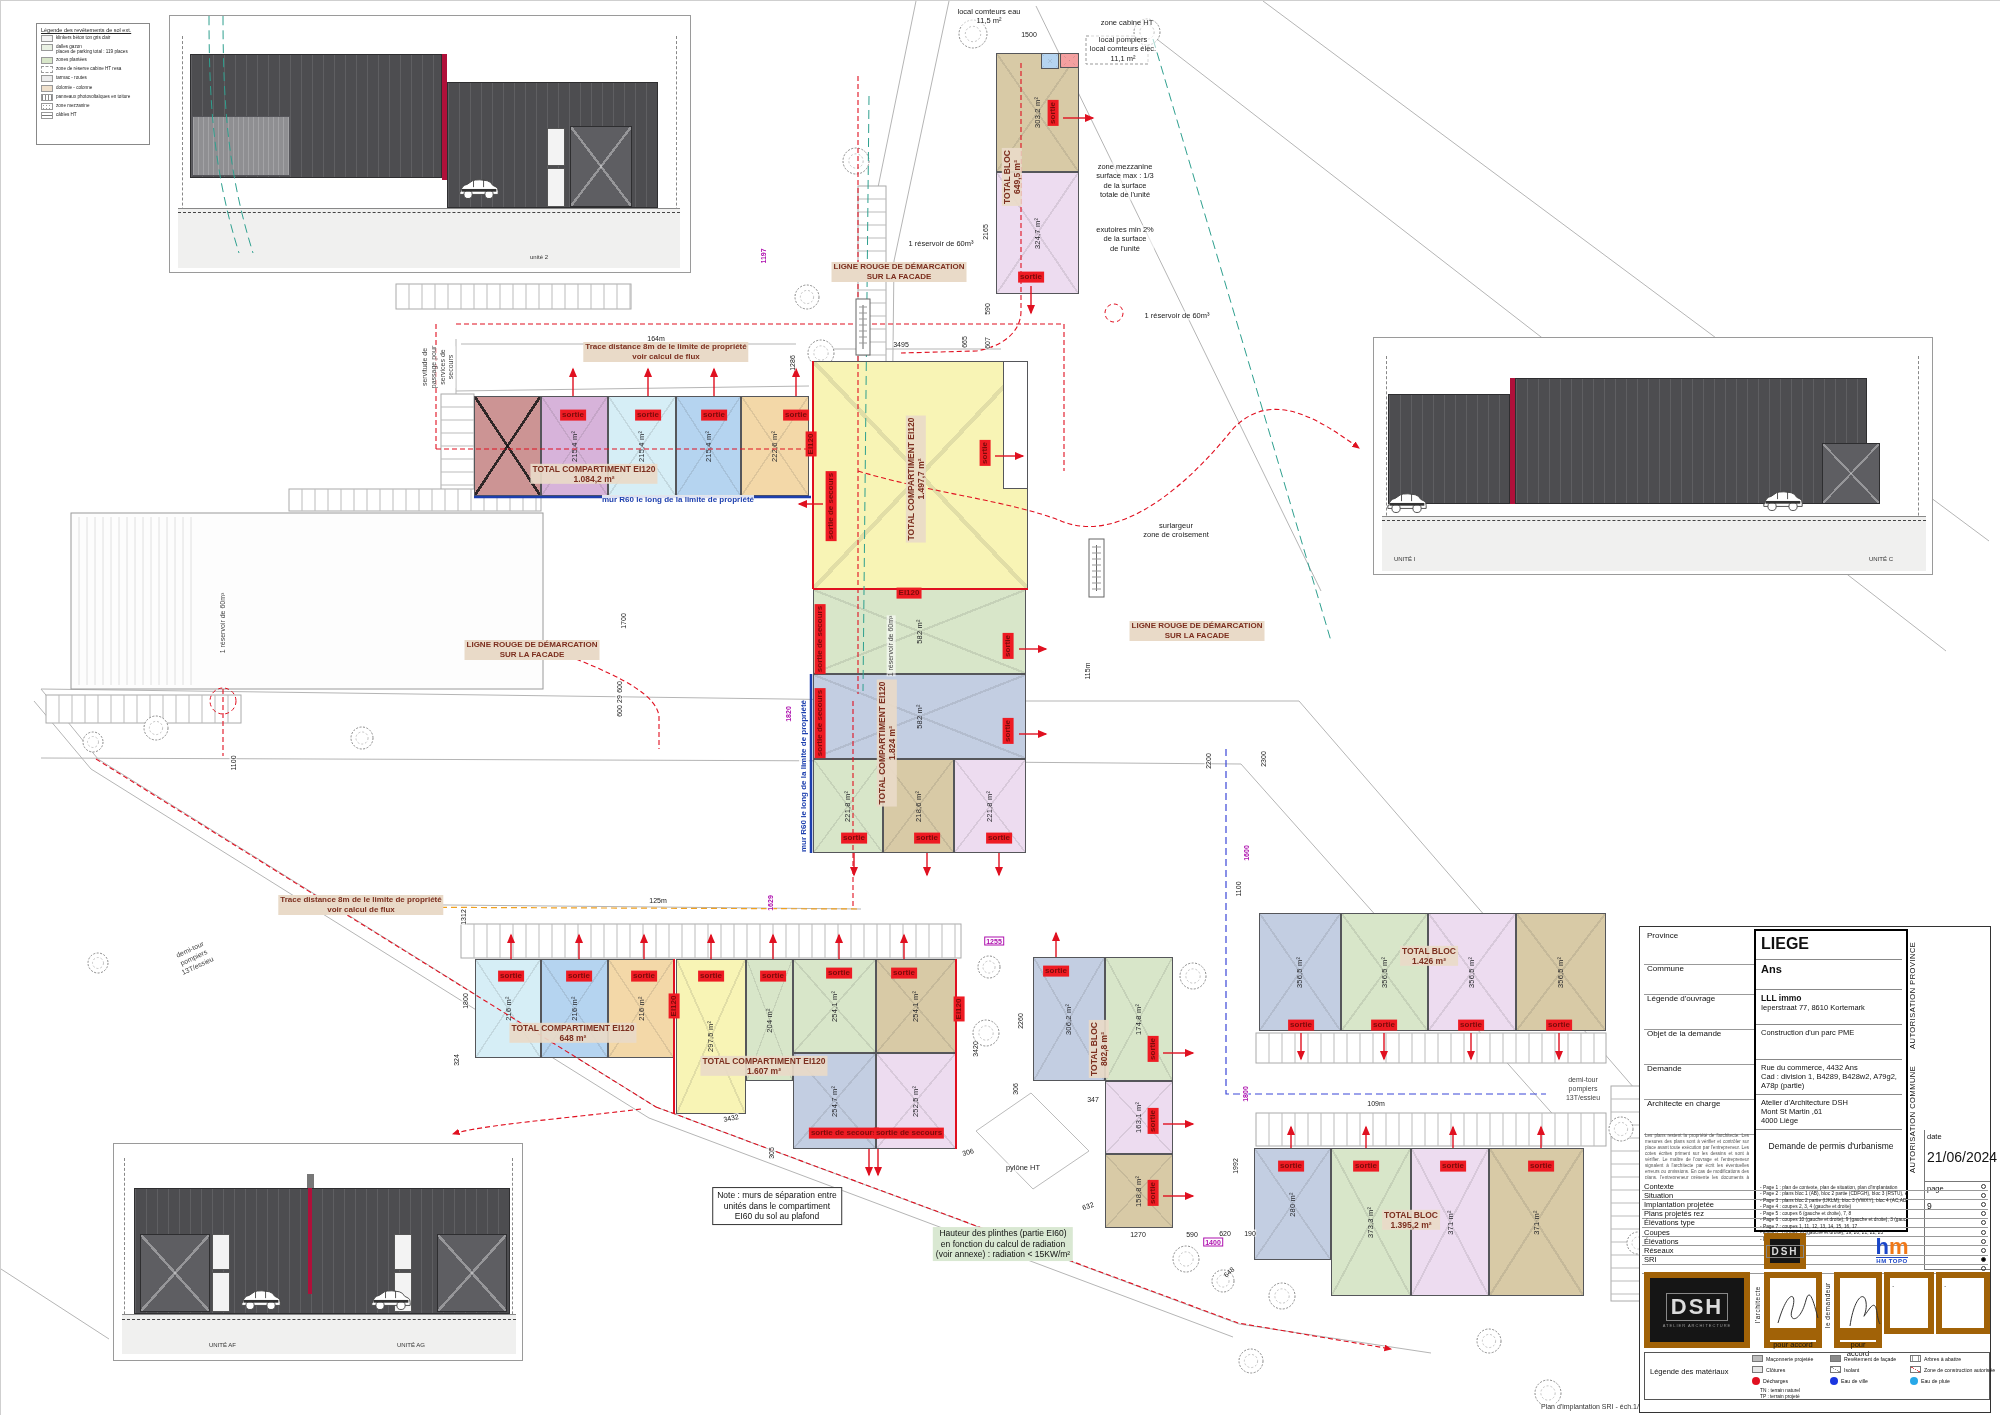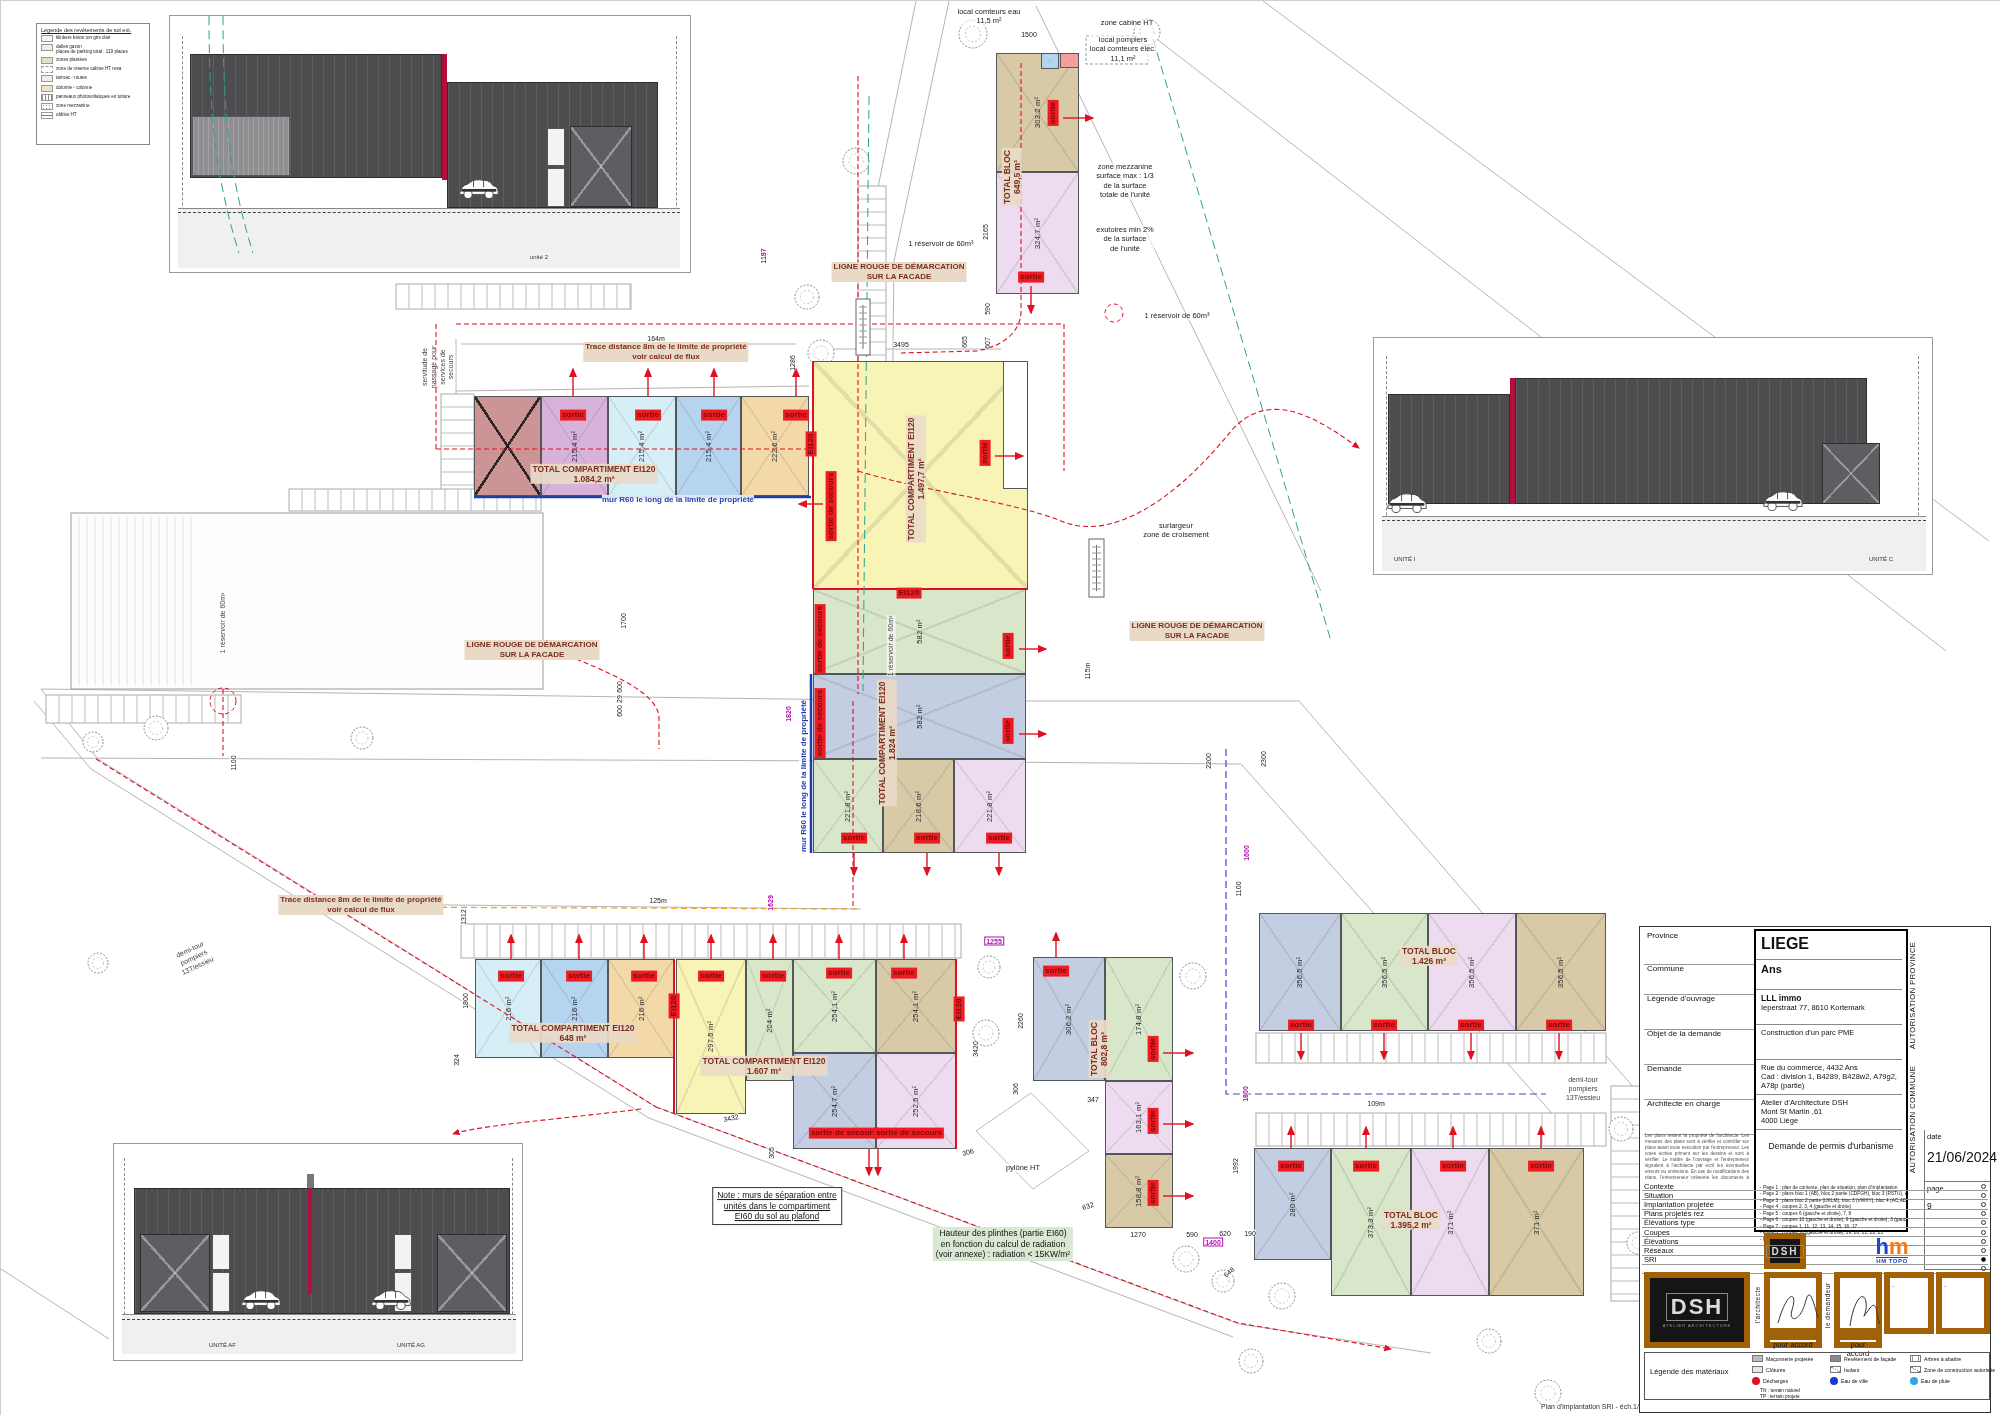--- a/index.html
+++ b/index.html
@@ -970,21 +970,21 @@
       <div>mur R60 le long de la limite de propriété</div>
     </div>
     <div class="note n-blue v" style="left: 803px; top: 775px;">
       <div>mur R60 le long de la limite de propriété</div>
     </div>
     <div class="note n-green" style="left: 1002px; top: 1243px;">
       <div>Hauteur des plinthes (partie EI60)</div>
       <div>en fonction du calcul de radiation</div>
       <div>(voir annexe) : radiation &lt; 15KW/m²</div>
     </div>
-    <div class="note n-box" style="left: 776px; top: 1205px; text-decoration: underline;">
+    <div class="note n-box" style="left: 776px; top: 1205px;">
       <div>Note : murs de séparation entre</div>
       <div>unités dans le compartiment</div>
       <div>EI60 du sol au plafond</div>
     </div>
     <div class="note n-plain" style="left: 988px; top: 15px;">
       <div>local comteurs eau</div>
       <div>11,5 m²</div>
     </div>
     <div class="note n-plain" style="left: 1126px; top: 22px;">
       <div>zone cabine HT</div>

